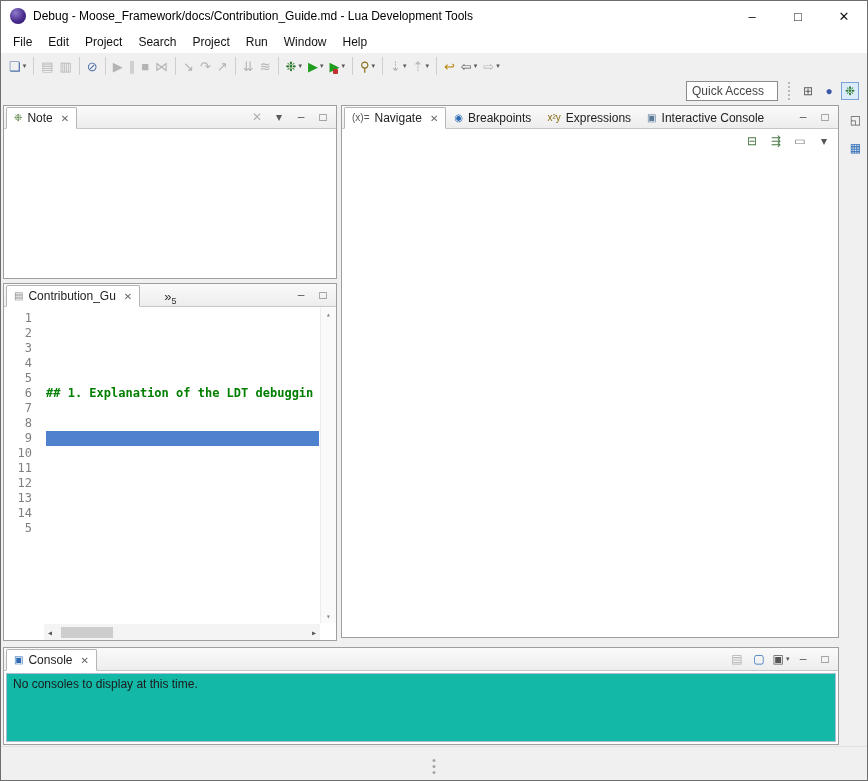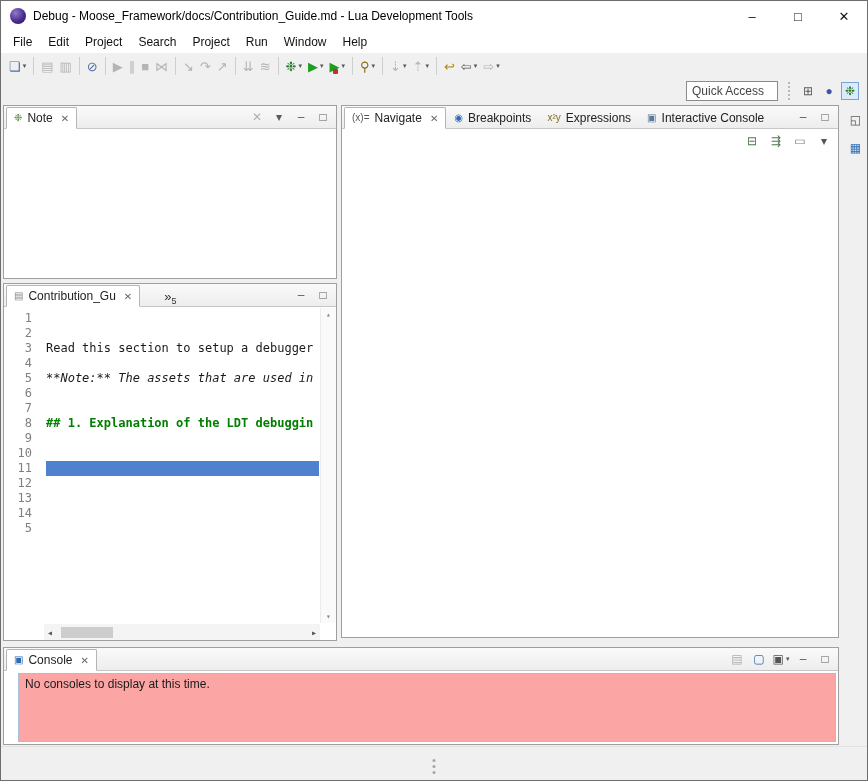--- a/index.html
+++ b/index.html
@@ -71,21 +71,21 @@
   .cl.l-selected{background:var(--selection-blue,#4f82ce);}
   .vscroll{position:absolute;top:1px;right:0;width:16px;bottom:17px;background:#fafafa;border-left:1px solid #ececec;display:flex;flex-direction:column;justify-content:space-between;align-items:center;padding:2px 0;color:#8a8a8a;font-size:8px;}
   .hscroll{position:absolute;left:40px;right:16px;bottom:0;height:16px;background:#f4f4f4;display:flex;align-items:center;color:#555;font-size:10px;padding:0 3px;}
   .hthumb{height:11px;width:52px;background:#cdcdcd;margin-left:8px;display:inline-block;}
   .hs-spacer{flex:1;}
 
   
   .vars-toolbar{position:absolute;left:0;top:23px;right:0;height:24px;display:flex;align-items:center;justify-content:flex-end;padding-right:5px;gap:6px;background:#fff;z-index:2;}
 
   
-  .console-content{position:absolute;left:2px;top:25px;right:2px;bottom:2px;border:1px solid var(--console-border,#a9bed4);background:#fca5a5;margin-left:12px;}
+  .console-content{position:absolute;left:2px;top:25px;right:2px;bottom:2px;border:1px solid var(--console-border,#a9bed4);background:#14b8a6;}
   .console-msg{font-size:12px;color:#1a1a1a;padding:3px 6px;}
   .console-icon{color:var(--icon-blue,#2d6cb5);}
   .doc-icon{color:#8a8a8a;}
   .bug-icon{color:#6a8f5a;}
 
   
   .statusbar{position:absolute;left:0;top:745px;width:100%;height:36px;background:var(--toolbar-bg,#f0f0f0);border-top:1px solid #e2e2e2;}
   .grip{position:absolute;left:50%;top:12px;transform:translateX(-50%);display:flex;flex-direction:column;gap:3px;}
   .grip i{width:3px;height:3px;background:#a5a5a5;border-radius:50%;display:block;}
 </style>
@@ -278,23 +278,21 @@
           <div class="ln">10</div>
           <div class="ln">11</div>
           <div class="ln">12</div>
           <div class="ln">13</div>
           <div class="ln">14</div>
           <div class="ln">5</div>
         </div>
       <div class="text">
           <div class="cl l-plain"></div>
           <div class="cl l-plain"></div>
-          <div class="cl l-plain">Read this section to setup a debugger</div>
-          <div class="cl l-plain"></div>
-          <div class="cl l-em">**Note:** The assets that are used in</div>
+          <div class="cl l-plain"></div>
           <div class="cl l-plain"></div>
           <div class="cl l-plain"></div>
           <div class="cl l-header">## 1. Explanation of the LDT debuggin</div>
           <div class="cl l-plain"></div>
           <div class="cl l-plain"></div>
           <div class="cl l-selected"></div>
         </div>
       <div class="vscroll">
         <span>▴</span>
         <span>▾</span>

